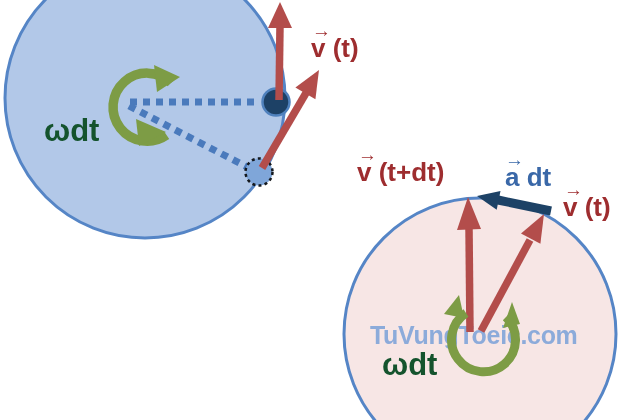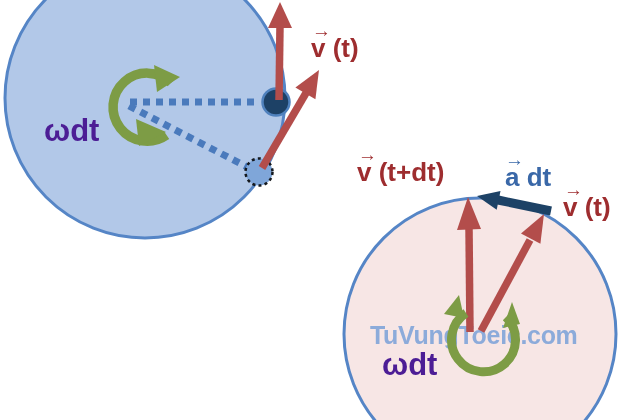--- a/index.html
+++ b/index.html
@@ -11,21 +11,21 @@
   .label{
     position:absolute;font-weight:bold;white-space:nowrap;line-height:1;
     font-family:"Liberation Sans",sans-serif;
   }
   .vec{position:relative;display:inline-block;}
   .varrow{
     position:absolute;top:-14px;left:1px;font-size:19px;font-weight:bold;
   }
   .red-label{color:#9e2d2f;font-size:26px;}
   .blue-label{color:#3a68a8;font-size:26px;}
-  .green-label{color:#4c1d95;font-size:31px;}
+  .green-label{color:#14532d;font-size:31px;}
   .wm-text{
     font-family:"Liberation Sans",sans-serif;font-weight:bold;
     font-size:25px;letter-spacing:-0.3px;opacity:0.92;
   }
 </style>
 </head>
 <body>
 
 <div id="stage">
 

